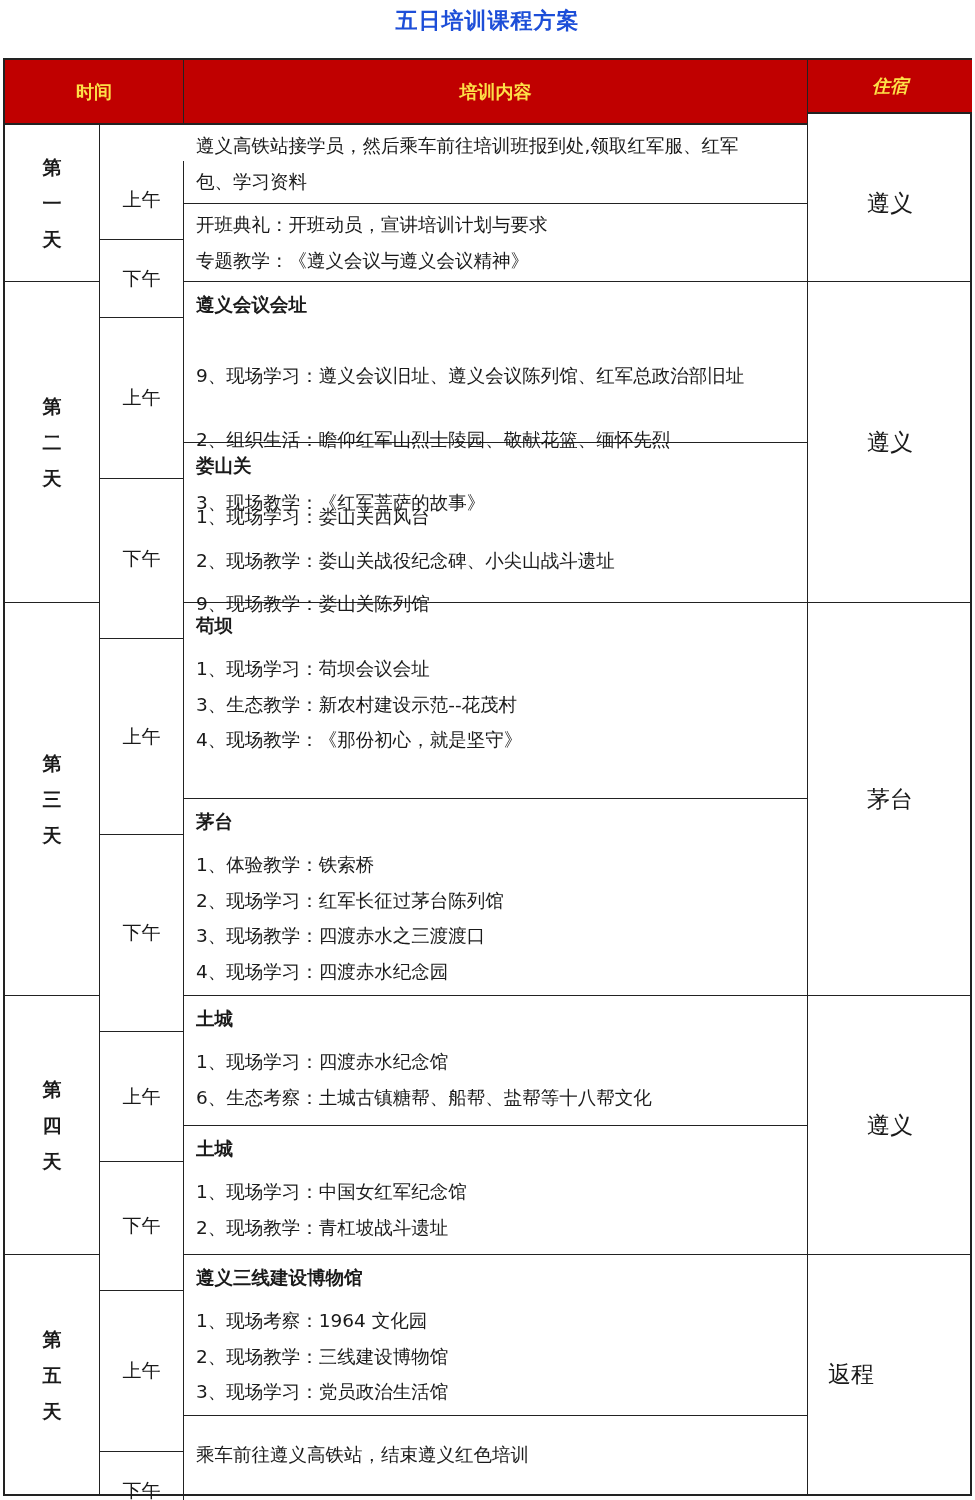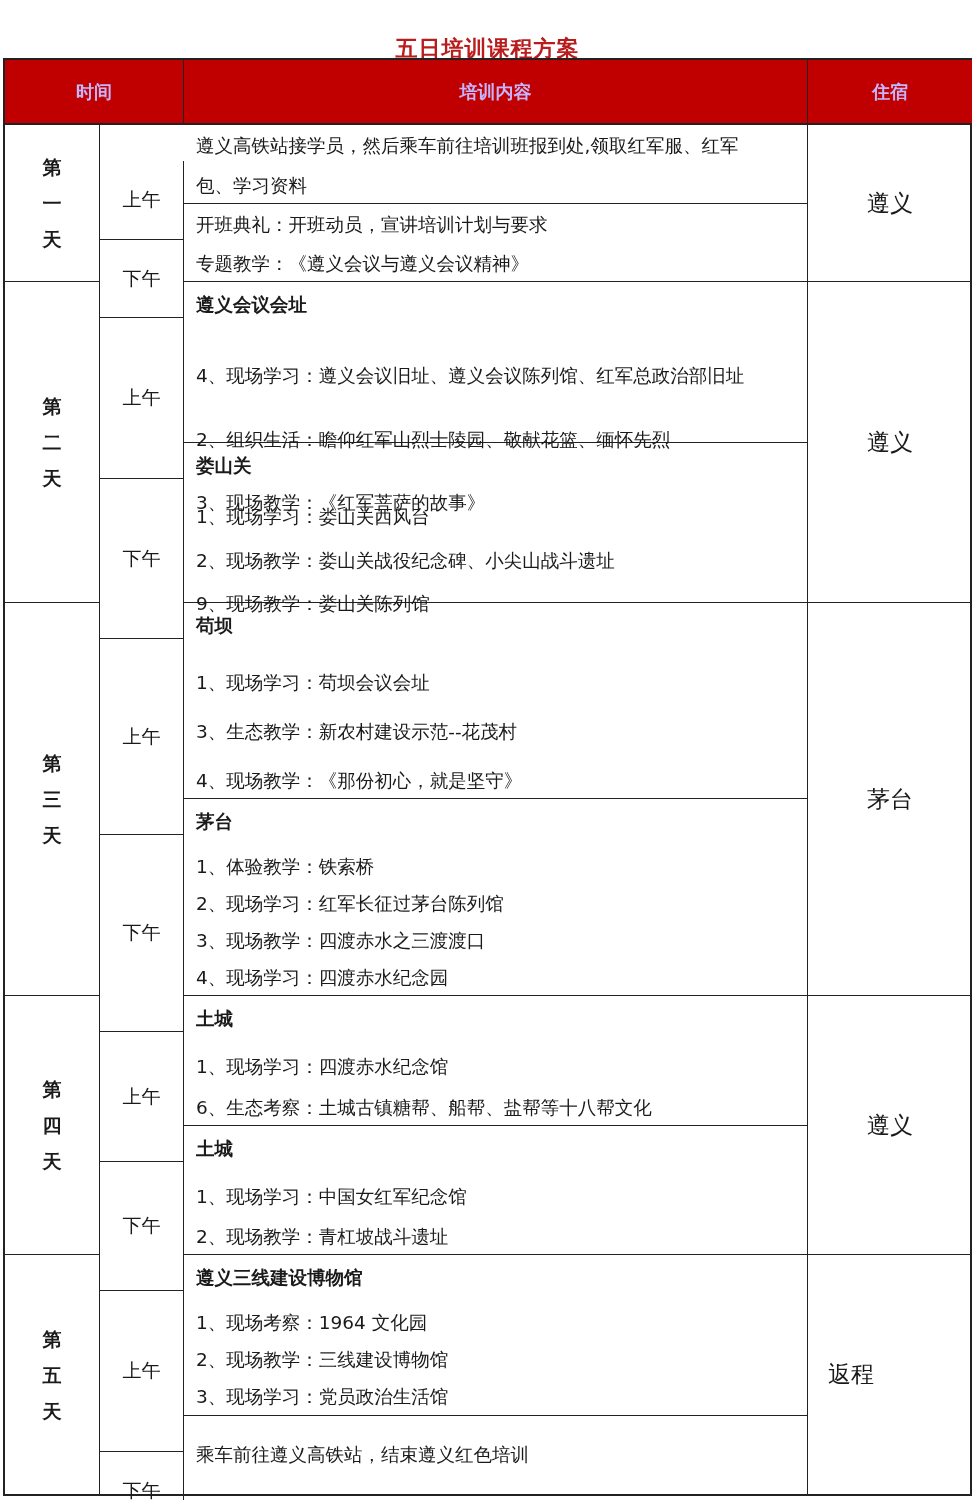--- a/index.html
+++ b/index.html
@@ -1,48 +1,48 @@
 <!DOCTYPE html>
 <html><head>
 <meta charset="utf-8">
 <style>
   html, body { margin:0; padding:0; background:#ffffff; }
   body { width:975px; height:1500px; position:relative; overflow:hidden;
          font-family:"DejaVu Sans","Liberation Sans",sans-serif; color:#1a1a1a; }
   .title { position:absolute; left:0; top:6px; width:975px; text-align:center;
-           font-size:22px; font-weight:bold; color:#b91c1c; letter-spacing:1px;margin-top:28px; }
+           font-size:22px; font-weight:bold; color:#1d4ed8; letter-spacing:1px; }
   .tbl { position:absolute; left:3px; top:58px; width:969px; height:1438px;
          border:2px solid #222; box-sizing:border-box; }
   .cell { position:absolute; box-sizing:border-box; display:flex; align-items:center;
           justify-content:center; }
-  .hdr { background:#c00000; color:#c4b5fd; font-weight:bold; font-size:18px;
+  .hdr { background:#c00000; color:#fde047; font-weight:bold; font-size:18px;
          border-right:1.5px solid #222; border-bottom:2px solid #222; }
   .hdr.last { border-right:none; }
   .day { border-right:1.5px solid #222; border-bottom:1.5px solid #222;
          flex-direction:column; font-weight:bold; font-size:19px; line-height:36px; }
   .period { border-right:1.5px solid #222; border-bottom:1.5px solid #222; font-size:19px;margin-top:36px; }
   .content { border-right:1.5px solid #222; border-bottom:1.5px solid #222;
-             justify-content:space-between; align-items:flex-start; flex-direction:column;
+             justify-content:flex-start; align-items:flex-start; flex-direction:column;
              padding:6px 12px 0 12px; font-size:18.5px; }
   .content.centerv { justify-content:center; padding-top:0; }
   .content .line { line-height:35.5px; white-space:nowrap; }
   .content .sub { font-weight:bold; line-height:34px; margin-bottom:8px; }
   .lodging { border-bottom:1.5px solid #222; font-size:23px; }
   .nob { border-bottom:none !important; }
 </style>
 </head>
 <body>
 
 <div class="title">五日培训课程方案</div>
 
 <div class="tbl">
 
   <div class="cell hdr" style="left:0;top:0;width:179px;height:65px;">时间</div>
   <div class="cell hdr" style="left:179px;top:0;width:624px;height:65px;">培训内容</div>
-  <div class="cell hdr last" style="left:803px;top:0;width:164px;height:65px;">住宿</div>
+  <div class="cell hdr last" style="left:803px;top:0;width:164px;height:54px;font-style:italic;">住宿</div>
 
   <div class="cell day" style="left:0;top:65px;width:95px;height:157px;">
     <span>第</span>
     <span>一</span>
     <span>天</span>
   </div>
   <div class="cell period" style="left:95px;top:65px;width:84px;height:79px;">上午</div>
   <div class="cell content" style="left:179px;top:65px;width:624px;height:79px;padding-top:3px;">
     <div class="line">遵义高铁站接学员，然后乘车前往培训班报到处,领取红军服、红军</div>
     <div class="line">包、学习资料</div>
@@ -55,21 +55,21 @@
   <div class="cell lodging" style="left:803px;top:65px;width:164px;height:157px;">遵义</div>
 
   <div class="cell day" style="left:0;top:222px;width:95px;height:321px;">
     <span>第</span>
     <span>二</span>
     <span>天</span>
   </div>
   <div class="cell period" style="left:95px;top:222px;width:84px;height:161px;">上午</div>
   <div class="cell content" style="left:179px;top:222px;width:624px;height:161px;gap:28px;">
     <div class="sub">遵义会议会址</div>
-    <div class="line">4、现场学习：遵义会议旧址、遵义会议陈列馆、红军总政治部旧址</div>
+    <div class="line">9、现场学习：遵义会议旧址、遵义会议陈列馆、红军总政治部旧址</div>
     <div class="line">2、组织生活：瞻仰红军山烈士陵园、敬献花篮、缅怀先烈</div>
     <div class="line">3、现场教学：《红军菩萨的故事》</div>
   </div>
   <div class="cell period" style="left:95px;top:383px;width:84px;height:160px;">下午</div>
   <div class="cell content" style="left:179px;top:383px;width:624px;height:160px;gap:8px;">
     <div class="sub">娄山关</div>
     <div class="line">1、现场学习：娄山关西风台</div>
     <div class="line">2、现场教学：娄山关战役纪念碑、小尖山战斗遗址</div>
     <div class="line">9、现场教学：娄山关陈列馆</div>
   </div>

